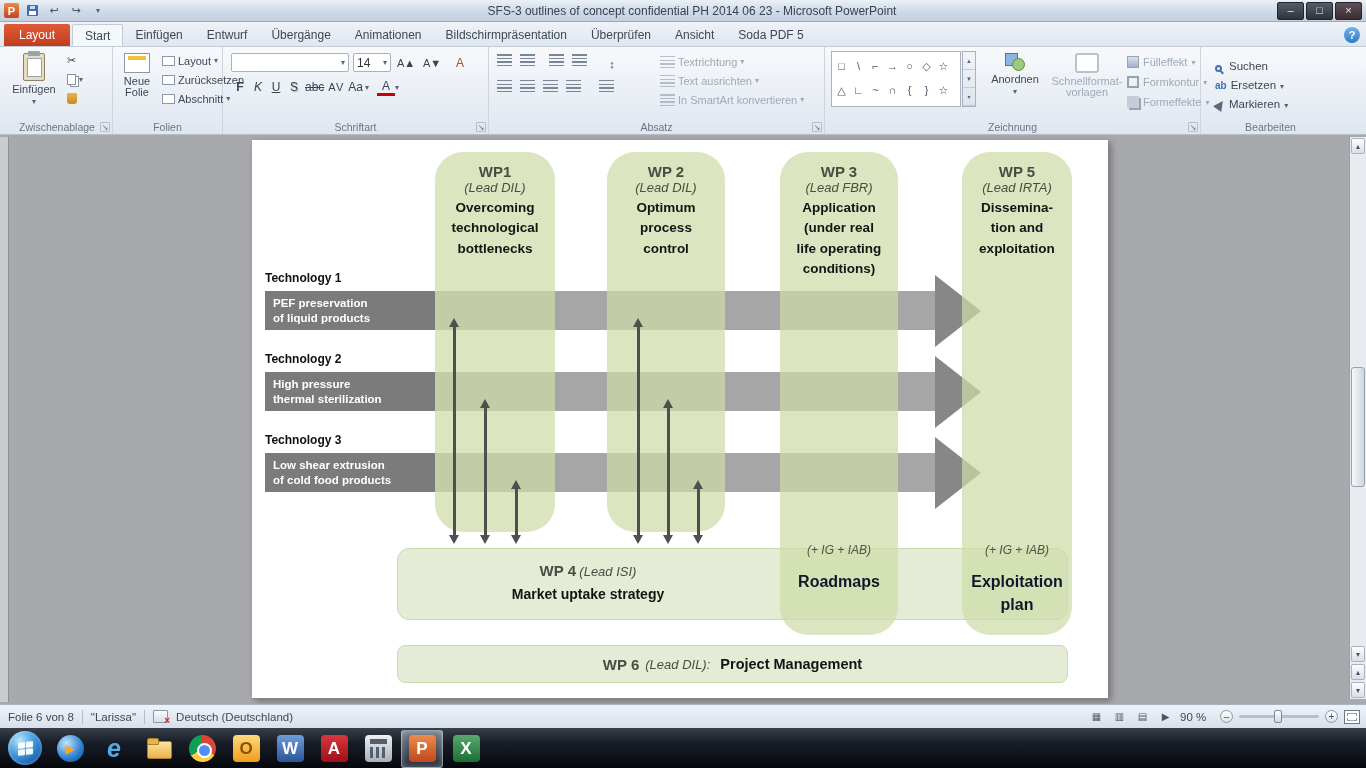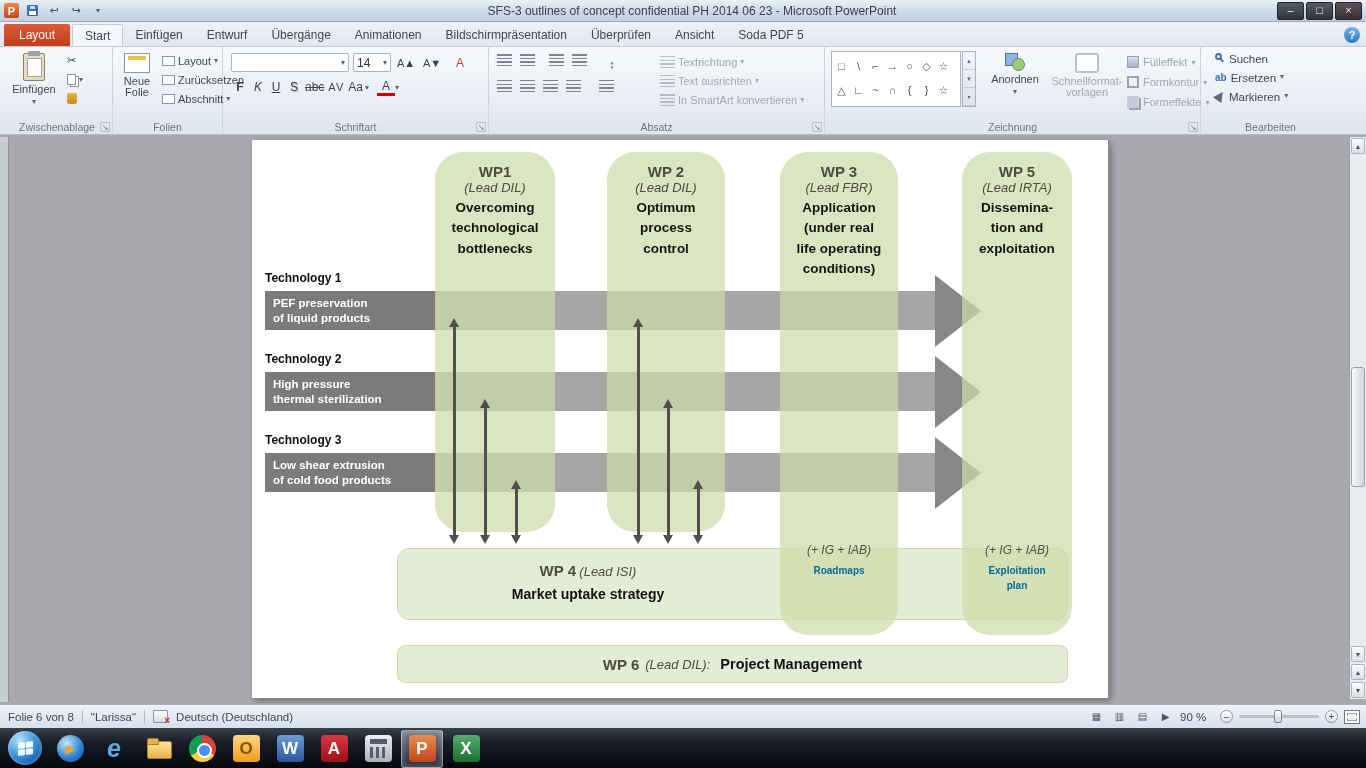--- a/index.html
+++ b/index.html
@@ -39,21 +39,21 @@
   .ic-clipboard::before{content:"";position:absolute;left:4px;top:-3px;width:12px;height:5px;background:#9aa2ad;border-radius:1px}
   .ic-clipboard::after{content:"";position:absolute;left:3px;top:4px;width:13px;height:17px;background:#fff;border:1px solid #9aa2ad}
   .ic-copy{width:9px;height:11px;border:1px solid #8a93a0;background:#fff;box-shadow:3px 2px 0 -1px #fff,3px 2px 0 0 #8a93a0}
   .ic-brush{width:10px;height:11px;background:linear-gradient(#e8b44c,#c98a1e);border-radius:1px 1px 3px 3px}
   .ic-slide{width:26px;height:20px;background:#fff;border:1px solid #8d97a5;position:relative}
   .ic-slide::before{content:"";position:absolute;left:3px;top:2px;right:3px;height:4px;background:#f0c23c}
   .ic-slide-s{width:13px;height:10px;background:#fff;border:1px solid #8d97a5}
   .combo{background:#fff;border:1px solid #a9b2bf;border-radius:2px;display:flex;align-items:center;justify-content:space-between;padding:0 3px;height:19px;font-size:12px;color:#333}
   .fbtn{min-width:18px;height:20px;display:flex;align-items:center;justify-content:center;font-size:12px;color:#3a4452;padding:0 2px}
   .ic-lines{width:15px;height:12px;background:repeating-linear-gradient(to bottom,#7c8795 0 1.5px,transparent 1.5px 3.6px)}
-  .ed-row{display:flex;align-items:flex-start;gap:4px;height:19px;font-size:11.5px}
+  .ed-row{display:flex;align-items:flex-end;gap:4px;height:19px;font-size:11.5px}
   .ic-find{width:7px;height:7px;border:2px solid #4a6ea9;border-radius:50%;position:relative;margin-right:3px}
   .ic-find::after{content:"";position:absolute;width:5px;height:2px;background:#4a6ea9;right:-4px;bottom:-3px;transform:rotate(45deg)}
   .ic-cursor{width:0;height:0;border-left:5px solid transparent;border-right:5px solid transparent;border-bottom:10px solid #5d6878;transform:rotate(35deg)}
   .shapes-box{position:absolute;left:6px;top:4px;width:130px;height:56px;background:#fff;border:1px solid #a9b2bf;padding:2px 1px;line-height:24px}
   .shp{display:inline-block;width:17px;text-align:center;font-size:11px;color:#49566b;height:24px;line-height:24px}
   .scrollcol{position:absolute;left:137px;top:4px;width:14px;height:56px;border:1px solid #a9b2bf;background:linear-gradient(#f2f5f9,#dde4ec);display:flex;flex-direction:column}
   .scrollcol span{flex:1;display:flex;align-items:center;justify-content:center;font-size:6px;color:#5a6576;border-bottom:1px solid #c3ccd6}
   .ic-arrange{width:20px;height:18px;position:relative}
   .ic-arrange::before{content:"";position:absolute;left:0;top:0;width:11px;height:11px;background:#8fb4e3;border:1px solid #4a74ad}
   .ic-arrange::after{content:"";position:absolute;right:0;bottom:0;width:11px;height:11px;border-radius:50%;background:#9ec97e;border:1px solid #5c8f3c}
@@ -66,21 +66,21 @@
   
   .workspace{position:absolute;top:135px;left:0;right:0;height:569px;background:#a7a9ac}
   .pane-strip{position:absolute;left:0;top:2px;bottom:2px;width:9px;background:#c9ccd0;border-right:1px solid #8e9194}
   .slide{position:absolute;left:252px;top:5px;width:856px;height:558px;background:#fff;box-shadow:1px 1px 0 #85878a,3px 3px 7px rgba(0,0,0,.35)}
   .wpcol{position:absolute;z-index:2;border-radius:28px;background:rgba(205,221,168,.72);text-align:center;padding-top:11px}
   .wp-title{font-weight:bold;font-size:15px;color:#4c4c42}
   .wp-lead{font-style:italic;font-size:13px;color:#4c4c42}
   .wp-desc{font-weight:bold;font-size:13.5px;color:#141414;white-space:pre-line;line-height:1.5;margin-top:3px}
   .colfoot{position:absolute;left:0;right:0;top:391px;text-align:center}
   .foot-note{font-style:italic;font-size:12px;color:#50544a}
-  .foot-label{font-weight:bold;font-size:10px;color:#0369a1;margin-top:7px;white-space:pre-line;line-height:1.45}
+  .foot-label{font-weight:bold;font-size:16px;color:#0f172a;margin-top:13px;white-space:pre-line;line-height:1.45}
   .tech-label{position:absolute;left:13px;z-index:1;font-weight:bold;font-size:12px;color:#101010}
   .tech-box{position:absolute;left:13px;width:170px;height:39px;background:#7b7b7b;z-index:1;display:flex;align-items:center}
   .tech-desc{font-weight:bold;font-size:11.5px;color:#fff;line-height:1.3;padding-left:8px;white-space:pre-line}
   .tech-shaft{position:absolute;left:183px;width:500px;height:39px;background:#a6a6a6;z-index:1}
   .tech-head{position:absolute;left:683px;width:0;height:0;border-top:36px solid transparent;border-bottom:36px solid transparent;border-left:46px solid #878787;z-index:1}
   .wp-bar{position:absolute;left:145px;width:671px;background:#e4ecd5;border:1px solid #ccd9ae;z-index:1}
   .wp4{top:408px;height:72px;border-radius:12px}
   .wp4-text{position:absolute;left:0;top:13px;width:380px;text-align:center}
   .wp4-line2{font-weight:bold;font-size:14px;color:#141414;margin-top:7px}
   .wp6{top:505px;height:38px;border-radius:8px;display:flex;align-items:center;justify-content:center}

